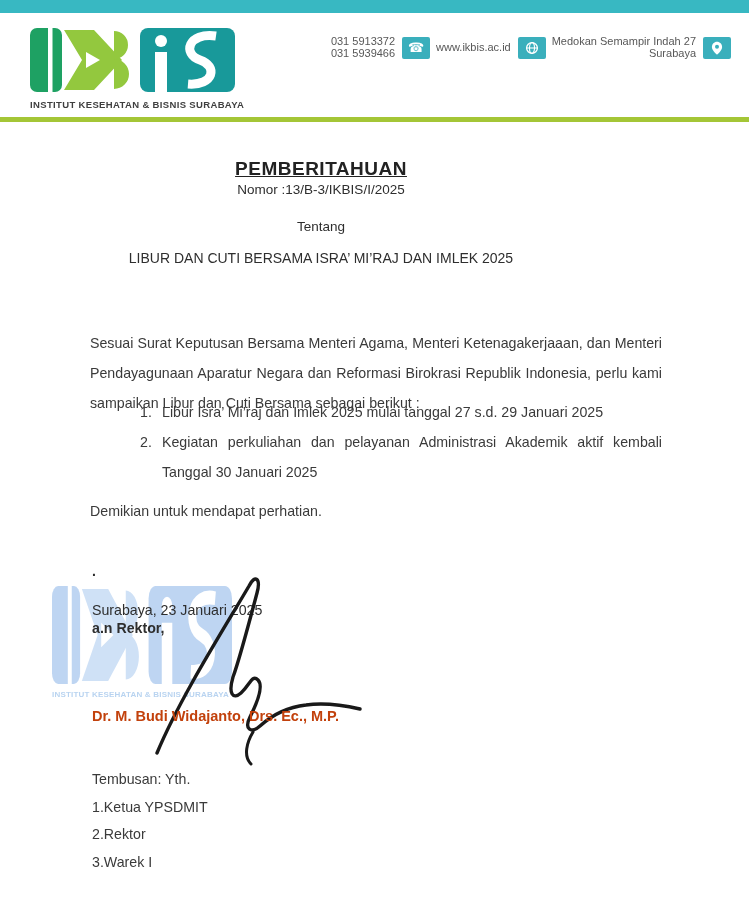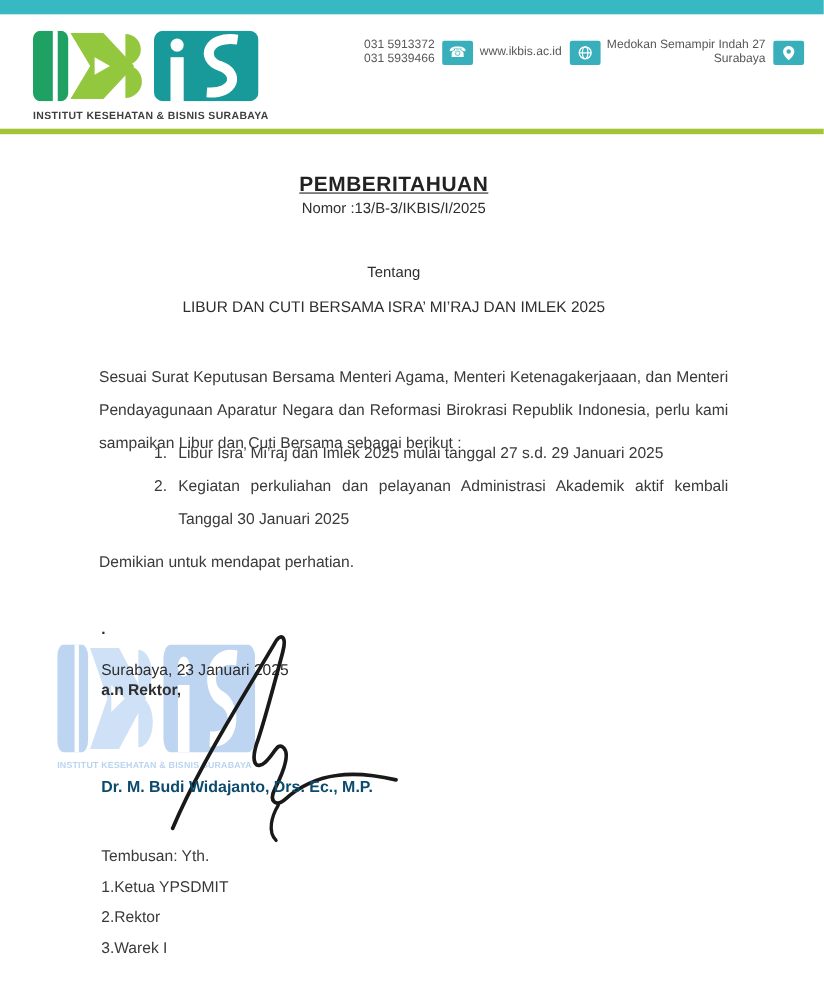--- a/index.html
+++ b/index.html
@@ -16,46 +16,46 @@
   .contacts{position:absolute;top:36px;right:18px;display:flex;flex-direction:row;
             gap:6px;align-items:flex-end;}
   .contact-row{display:flex;align-items:center;gap:7px;}
   .contact-text{text-align:right;font-size:11px;line-height:11.5px;color:#575757;}
   .icon-box{width:28px;height:22px;background:#3aafbc;border-radius:2px;flex:none;
             display:flex;align-items:center;justify-content:center;color:#fff;
             font-size:13px;line-height:1;}
 
   .green-line{position:absolute;top:117px;left:0;width:749px;height:5px;background:#a4c636;}
 
-  .title-block{position:absolute;top:158px;left:0;width:642px;text-align:center;color:#2e2e2e;padding-left:37px;}
+  .title-block{position:absolute;top:158px;left:0;width:642px;text-align:center;color:#2e2e2e;}
   .doc-title{margin:0;font-size:19px;font-weight:bold;text-decoration:underline;
              letter-spacing:.5px;color:#222;}
   .doc-number{margin-top:2px;font-size:13.5px;}
-  .doc-tentang{margin-top:43px;font-size:13.5px;text-align:center;}
+  .doc-tentang{margin-top:22px;font-size:13.5px;text-align:center;}
   .doc-subject{margin-top:16px;font-size:14px;}
 
   .opening{position:absolute;left:90px;top:314px;width:572px;font-size:14.2px;
            line-height:30px;text-align:justify;}
   .num-list{position:absolute;left:140px;top:397px;width:522px;font-size:14.2px;line-height:30px;}
   .list-item{display:flex;}
   .list-num{width:22px;flex:none;}
   .list-text{flex:1;text-align:justify;}
 
   .closing{position:absolute;left:90px;top:503px;font-size:14.2px;}
 
   .stray-dot{position:absolute;left:92px;top:563px;font-size:14px;font-weight:bold;color:#2b2b2b;}
 
   .watermark{position:absolute;left:52px;top:586px;width:182px;opacity:.55;pointer-events:none;}
   .wm-tagline{font-size:8px;font-weight:bold;color:#7fb0e4;letter-spacing:.2px;
               white-space:nowrap;margin-top:2px;}
 
   .sig-block{position:absolute;left:92px;top:602px;font-size:14.2px;line-height:17.5px;color:#2e2e2e;}
   .sig-bold{font-weight:bold;}
   .signature-svg{position:absolute;left:100px;top:560px;width:320px;height:220px;}
-  .sig-name{position:absolute;left:92px;top:708px;font-size:14.5px;font-weight:bold;color:#0c4a6e;text-align:center;}
+  .sig-name{position:absolute;left:92px;top:708px;font-size:14.5px;font-weight:bold;color:#c2410c;text-align:center;}
 
   .cc-block{position:absolute;left:92px;top:766px;font-size:14.2px;line-height:27.6px;}
 </style>
 </head>
 <body>
 
 <div class="page">
 
   <div class="topbar"></div>
 

